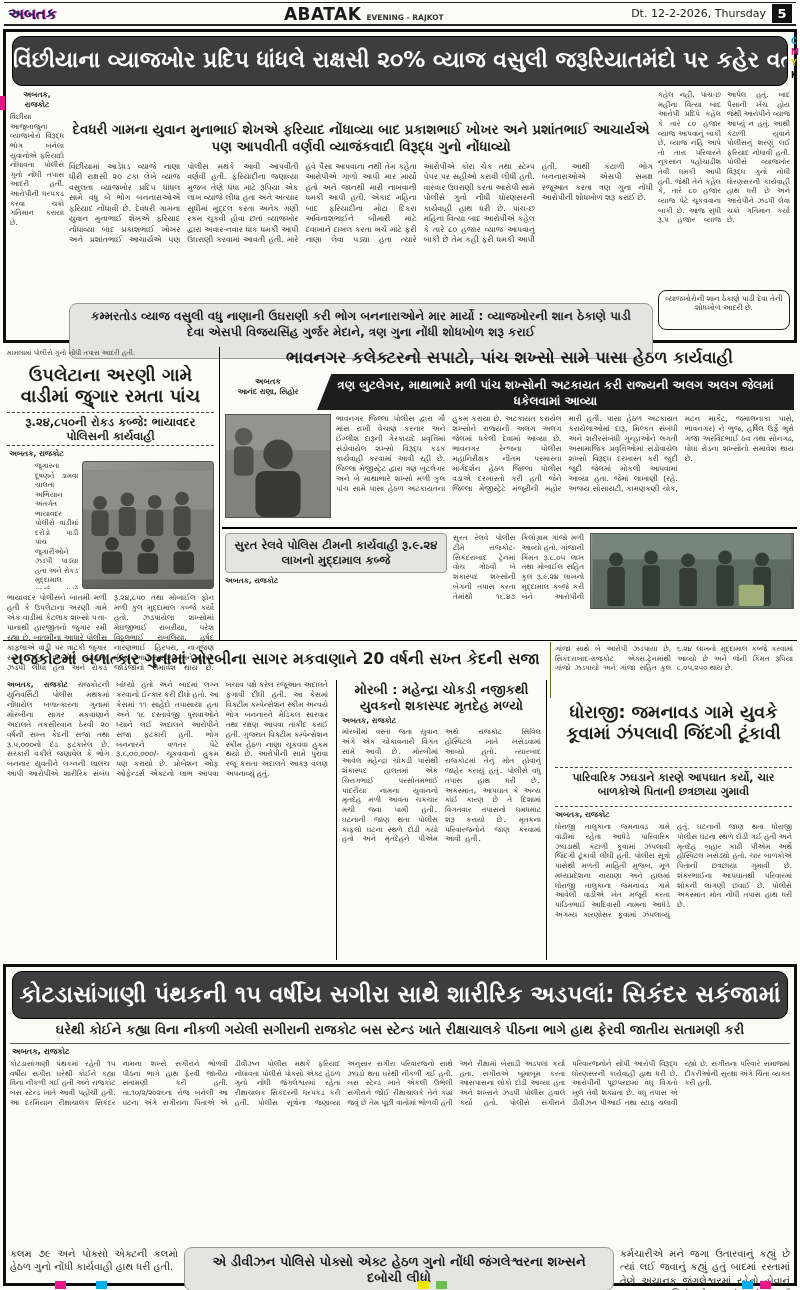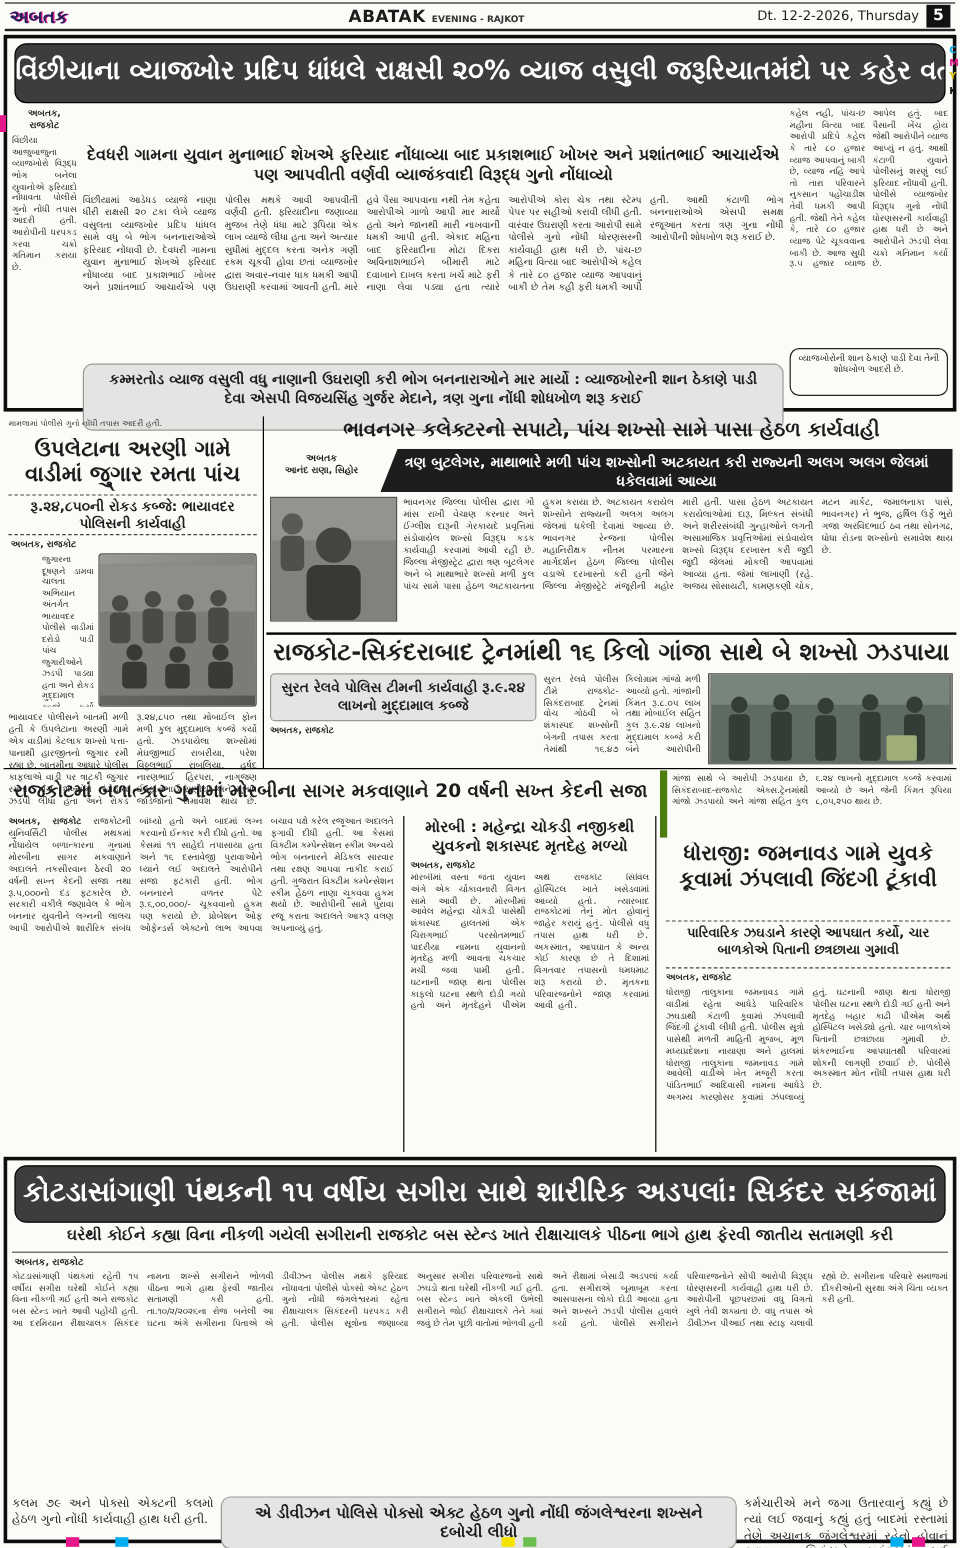--- a/index.html
+++ b/index.html
@@ -5,21 +5,21 @@
   * { margin:0; padding:0; box-sizing:border-box; }
   html,body { background:#e8e8e6; }
   .page { position:relative; width:800px; height:1290px; margin:0 auto; background:#fbfbf8;
           font-family:"DejaVu Sans", sans-serif; color:#1c1c1c; overflow:hidden; }
   
   .header { position:absolute; left:4px; top:2px; width:792px; height:24px;
             display:flex; align-items:center; justify-content:space-between;
             border-top:1px solid #222; border-bottom:2px solid #222; padding:0 4px; }
   .masthead { font-weight:bold; font-size:15px; color:#23235e; text-shadow:1px 0 0 #e5178a; }
   .center-title { display:flex; align-items:baseline; gap:5px; }
-  .center-title .abatak { font-weight:bold; font-size:14px; letter-spacing:.5px;margin-left:40px; }
+  .center-title .abatak { font-weight:bold; font-size:17px; letter-spacing:.5px;margin-left:40px; }
   .center-title .ev { font-size:7.5px; font-weight:bold; color:#333; }
   .date-block { display:flex; align-items:center; gap:6px; }
   .date-text { font-size:11px; }
   .page-no { background:#111; color:#fff; font-weight:bold; font-size:13px;
              width:20px; height:19px; display:flex; align-items:center; justify-content:center; }
   
   .hl-dark { background:#3d3d3d; border:1px solid #000; border-radius:10px; color:#fff;
              font-weight:bold; text-align:center; white-space:nowrap; overflow:hidden; }
   .graybox { background:#e4e4e2; border:1px solid #999; border-radius:8px; font-weight:bold;
              text-align:center; overflow:hidden; }
@@ -77,21 +77,21 @@
   .train-left { width:222px; }
   .train-gray { font-size:11.5px; border-radius:4px; padding:4px 6px; height:40px; line-height:1.3; }
   .train-byrow { display:flex; justify-content:space-between; margin-top:3px; font-size:7.4px; }
   .train-body { flex:1; columns:2; column-gap:6px; font-size:7.3px; height:76px; }
   .photo-c { width:204px; height:76px; }
   
   .rape-head { position:absolute; left:3px; top:644px; width:545px; height:32px;
                font-weight:bold; font-size:15.5px; text-align:center; white-space:nowrap;
                overflow:hidden; padding-top:6px; }
   .train-caption { position:absolute; left:550px; top:642px; width:247px; height:56px;
-                   border-left:6px solid #4d7c0f; padding:2px 4px; font-size:7.1px;
+                   border-left:1px solid #4d7c0f; padding:2px 4px; font-size:7.1px;
                    columns:2; column-gap:6px; }
   .rape-body { position:absolute; left:3px; top:680px; width:329px; height:280px;
                padding:0 4px; columns:3; column-gap:7px; font-size:7.4px; }
   .story-morbi { position:absolute; left:336px; top:680px; width:211px; height:280px;
                  border-left:1px solid #000; border-right:1px solid #000; padding:2px 5px; }
   .morbi-headline { font-weight:bold; font-size:13px; line-height:1.2; text-align:center; height:34px; overflow:hidden; }
   .morbi-gray { background:#dcdcda; border:1px solid #aaa; font-weight:bold; font-size:11px;
                 text-align:center; padding:3px 2px; margin:4px 0; line-height:1.3; height:34px; overflow:hidden; }
   .morbi-byline { font-size:7.5px; margin-bottom:2px; }
   .morbi-body { columns:2; column-gap:7px; font-size:7.3px; height:186px;font-family:Liberation Mono, monospace; }
@@ -207,21 +207,20 @@
           <rect x="30" y="57" width="46" height="47" rx="9" fill="#393933"></rect>
           <circle cx="18" cy="22" r="9" fill="#5a5a54"></circle>
             <rect x="8" y="32" width="20" height="30" rx="5" fill="#50504a"></rect>
         </svg>
       </div>
       <div class="bodytxt bhav-body">ભાવનગર જિલ્લા પોલીસ દ્વારા ગૌ માંસ રાખી વેચાણ કરનાર અને ઈંગ્લીશ દારૂની ગેરકાયદે પ્રવૃત્તિમાં સંડોવાયેલ શખ્સો વિરૂદ્ધ કડક કાર્યવાહી કરવામાં આવી રહી છે. જિલ્લા મેજીસ્ટ્રેટ દ્વારા ત્રણ બુટલેગર અને બે માથાભારે શખ્સો મળી કુલ પાંચ સામે પાસા હેઠળ અટકાયતના હુકમ કરાયા છે. અટકાયત કરાયેલ શખ્સોને રાજ્યની અલગ અલગ જેલમાં ધકેલી દેવામાં આવ્યા છે. ભાવનગર રેન્જના પોલીસ મહાનિરીક્ષક નીતમ પરમારના માર્ગદર્શન હેઠળ જિલ્લા પોલીસ વડાએ દરખાસ્તો કરી હતી જેને જિલ્લા મેજીસ્ટ્રેટે મંજૂરીની મહોર મારી હતી. પાસા હેઠળ અટકાયત કરાયેલાઓમાં દારૂ, મિલ્કત સંબંધી અને શરીરસંબંધી ગુન્હાઓને લગતી અસામાજિક પ્રવૃત્તિઓમાં સંડોવાયેલ શખ્સો વિરૂદ્ધ દરખાસ્ત કરી જુદી જુદી જેલમાં મોકલી આપવામાં આવ્યા હતા. જેમાં લાખાણી (રહે. અજય સોસાયટી, કામણકણી ચોક, મટન માર્કેટ, જમાલનાકા પાસે, ભાવનગર) ને ભુજ, હર્ષિલ ઉર્ફે ભુરો ગજા અરવિંદભાઈ ઠવ તથા સોનગઢ, ધોધા રોડના શખ્સોનો સમાવેશ થાય છે.</div>
     </div>
   </div>
 
   <div class="story-train">
-    <div class="train-headline">રાજકોટ-સિકંદરાબાદ ટ્રેનમાંથી ૧૬ કિલો ગાંજા સાથે બે શખ્સો ઝડપાયા</div>
     <div class="train-row">
       <div class="train-left">
         <div class="graybox train-gray">સુરત રેલવે પોલિસ ટીમની કાર્યવાહી રૂ.૯.૨૪ લાખનો મુદ્દામાલ કબ્જે</div>
         <div class="train-byrow">
           <span class="byline">અબતક, રાજકોટ</span>
         </div>
       </div>
       <div class="bodytxt train-body">સુરત રેલવે પોલીસ ટીમે રાજકોટ-સિકંદરાબાદ ટ્રેનમાં વોચ ગોઠવી બે શંકાસ્પદ શખ્સોની બેગની તપાસ કરતા તેમાંથી ૧૬.૪૭ કિલોગ્રામ ગાંજો મળી આવ્યો હતો. ગાંજાની કિંમત રૂ.૮.૦૫ લાખ તથા મોબાઈલ સહિત કુલ રૂ.૯.૨૪ લાખનો મુદ્દામાલ કબ્જે કરી બંને આરોપીની ધરપકડ કરવામાં આવી હતી. એનડીપીએસ એક્ટ હેઠળ ગુનો નોંધી બંનેને કોર્ટમાં રજૂ કરાયા હતા. સુરતમાં ૧૬.૪૭ કિલો ગાંજા સાથે ઝડપાયેલ શખ્સો સામે વધુ તપાસ ચાલી રહી છે.</div>
       <div class="photo photo-c">
         <svg viewBox="0 0 204 76">

